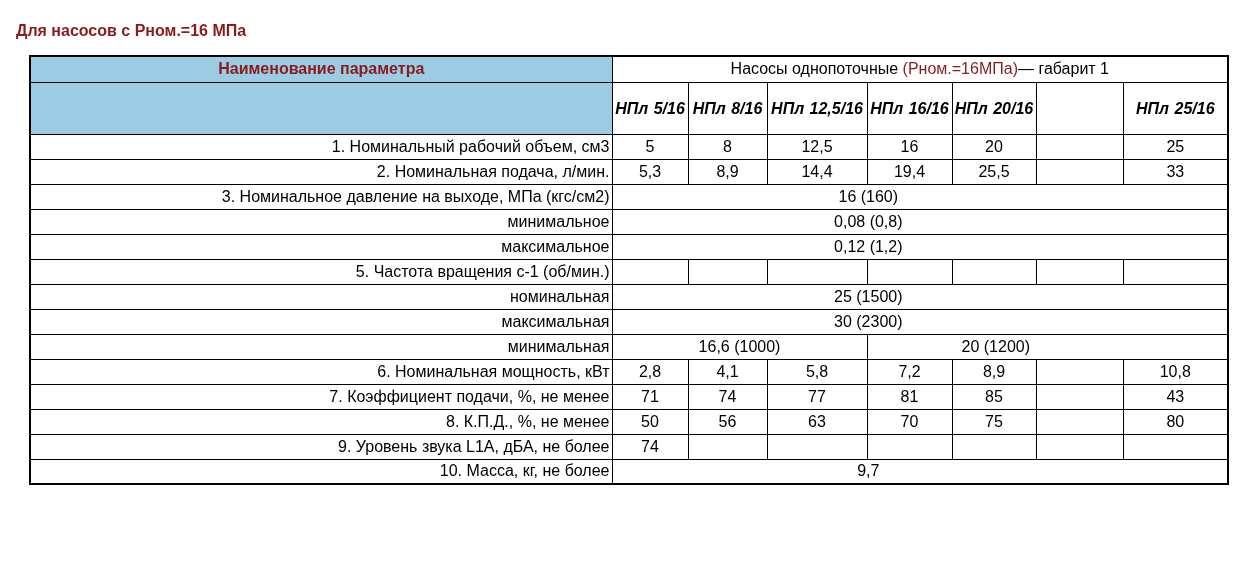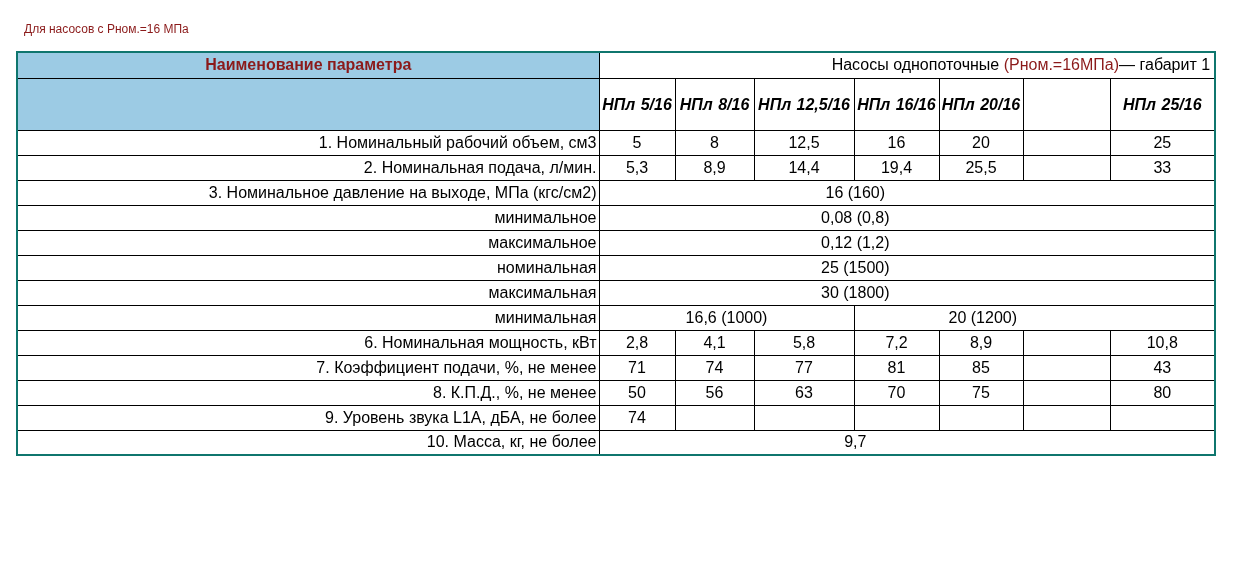--- a/index.html
+++ b/index.html
@@ -6,44 +6,45 @@
   body {
     font-family: "Liberation Sans", sans-serif;
     font-size: 16px;
     color: #000;
     width: 1234px;
     height: 578px;
     overflow: hidden;
   }
   .page { padding: 22px 0 0 16px; box-sizing: border-box; }
   .doc-title {
-    font-weight: normal;
-    font-size: 12px;
-    margin: 0 0 15px 8px;
+    font-weight: bold;
+    font-size: 16px;
+    margin: 0 0 15px 0;
   }
   table.params {
     border-collapse: collapse;
     table-layout: fixed;
     width: 1198px;
-    border: 2px solid #0f766e;
+    border: 2px solid #000000;
+    margin-left: 13px;
   }
   table.params th, table.params td {
     border: 1px solid #000;
     overflow: hidden;
     box-sizing: border-box;
   }
   th.param-head {
     font-weight: bold;
     text-align: center;
     height: 26px;
     padding: 1px 4px;
   }
   th.group-head {
     font-weight: normal;
-    text-align: right;
+    text-align: center;
     padding: 1px 4px;
     white-space: nowrap;
   }
   th.col-head {
     font-weight: bold;
     text-align: center;
     vertical-align: middle;
     height: 52px;
     line-height: 21px;
     padding: 1px 2px;
@@ -127,26 +128,36 @@
         </tr>
         <tr>
           <td class="param">минимальное</td>
           <td class="val offset" colspan="7">0,08 (0,8)</td>
         </tr>
         <tr>
           <td class="param">максимальное</td>
           <td class="val offset" colspan="7">0,12 (1,2)</td>
         </tr>
         <tr>
+          <td class="param">5. Частота вращения с-1 (об/мин.)</td>
+          <td class="val"></td>
+          <td class="val"></td>
+          <td class="val"></td>
+          <td class="val"></td>
+          <td class="val"></td>
+          <td class="val"></td>
+          <td class="val"></td>
+        </tr>
+        <tr>
           <td class="param">номинальная</td>
           <td class="val offset" colspan="7">25 (1500)</td>
         </tr>
         <tr>
           <td class="param">максимальная</td>
-          <td class="val offset" colspan="7">30 (1800)</td>
+          <td class="val offset" colspan="7">30 (2300)</td>
         </tr>
         <tr>
           <td class="param">минимальная</td>
           <td class="val" colspan="3">16,6 (1000)</td>
           <td class="val offset" colspan="4">20 (1200)</td>
         </tr>
         <tr>
           <td class="param">6. Номинальная мощность, кВт</td>
           <td class="val">2,8</td>
           <td class="val">4,1</td>

